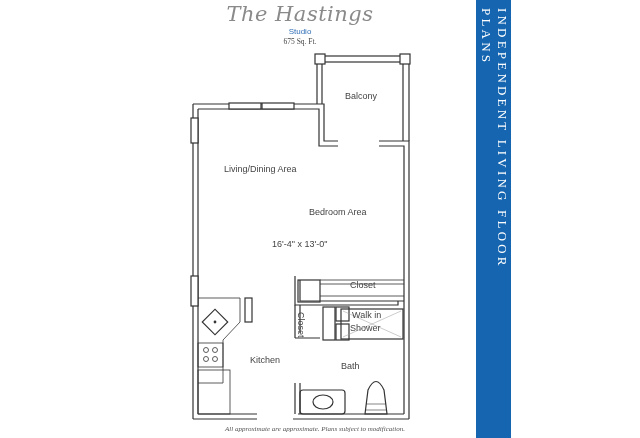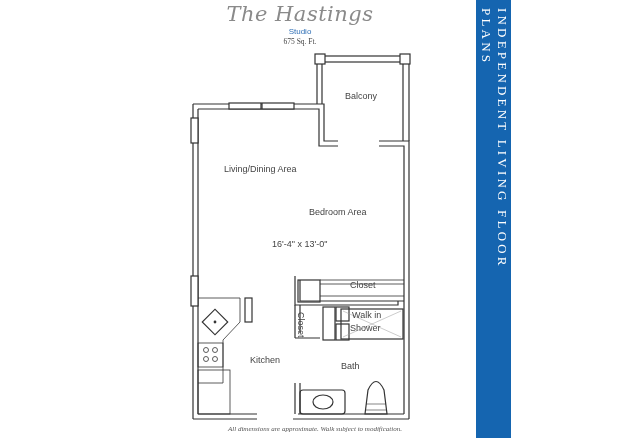--- a/index.html
+++ b/index.html
@@ -82,13 +82,13 @@
   <text class="lbl" x="309" y="215">Bedroom Area</text>
   <text class="lbl" x="272" y="247">16'-4" x 13'-0"</text>
   <text class="lbl" x="350" y="288">Closet</text>
   <text class="lbl" x="0" y="0" transform="translate(298 312) rotate(90)">Closet</text>
   <text class="lbl" x="352" y="318">Walk in</text>
   <text class="lbl" x="350" y="331">Shower</text>
   <text class="lbl" x="250" y="363">Kitchen</text>
   <text class="lbl" x="341" y="369">Bath</text>
 </svg>
 
-<div class="footer">All dimensions are approximate. Walk subject to modification.</div>
+<div class="footer">All approximate are approximate. Plans subject to modification.</div>
 
 </body></html>

